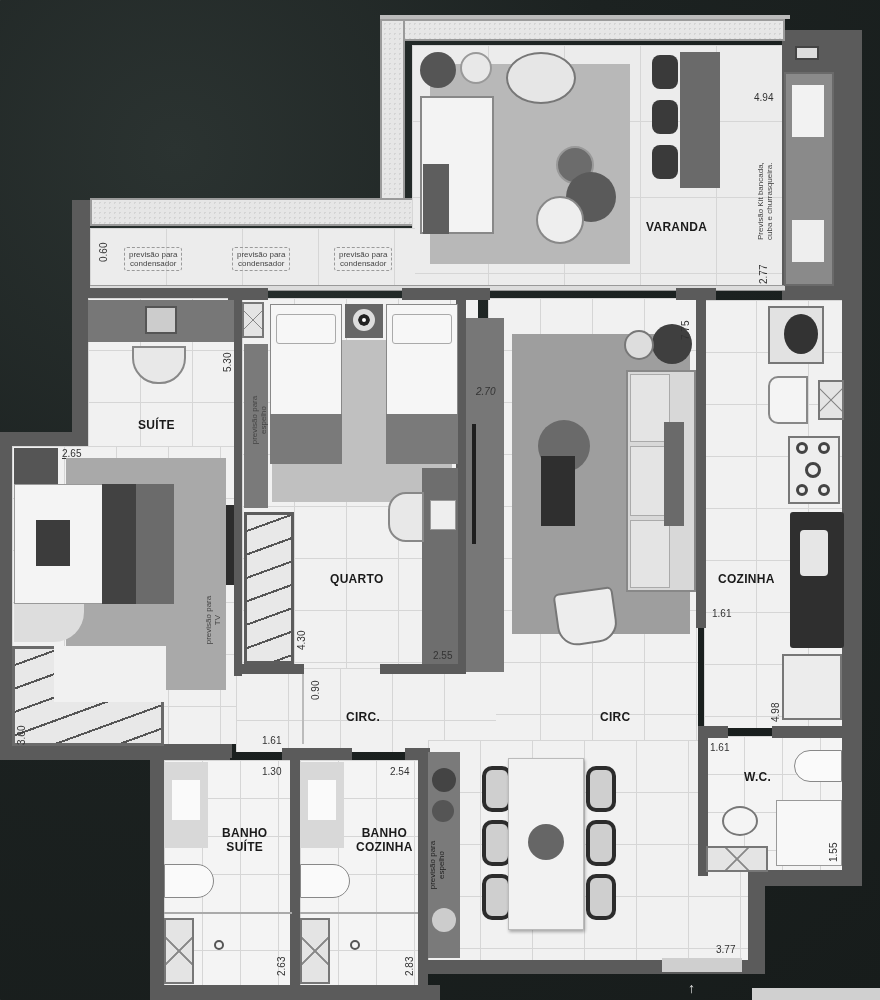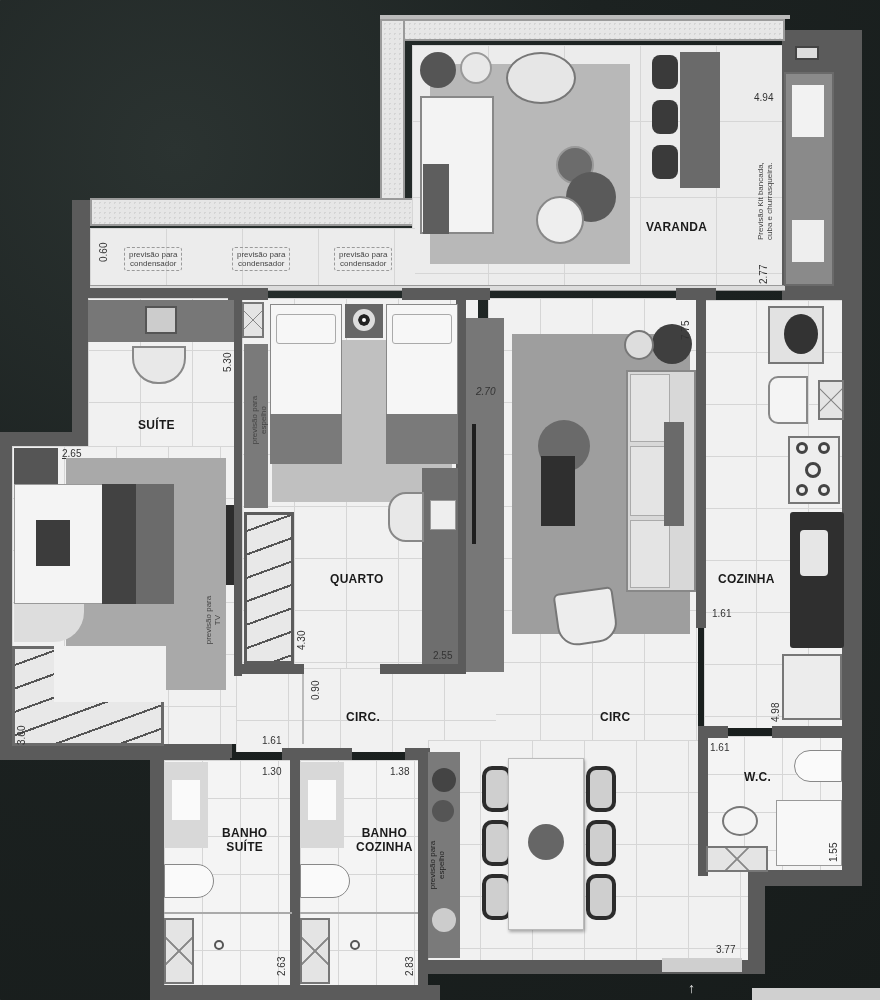--- a/index.html
+++ b/index.html
@@ -270,21 +270,21 @@
   <div class="furn" style="left:300px;top:762px;width:44px;height:86px;background:#d8d8d8;"></div>
   <div class="furn" style="left:308px;top:780px;width:28px;height:40px;background:#fafafa;"></div>
   <div class="furn" style="left:300px;top:864px;width:50px;height:34px;background:#fafafa;border:1px solid #888;border-radius:0 18px 18px 0;"></div>
   <div class="abs" style="left:300px;top:912px;width:118px;height:2px;background:#aaa;"></div>
   <div class="xbox" style="left:300px;top:918px;width:30px;height:66px;"></div>
   <div class="furn" style="left:350px;top:940px;width:10px;height:10px;border-radius:50%;border:2px solid #555;"></div>
   <div class="room-label" style="left:356px;top:826px;">
     <div>BANHO</div>
     <div>COZINHA</div>
   </div>
-  <div class="dim" style="left:390px;top:766px;">1.38</div>
+  <div class="dim" style="left:390px;top:766px;">2.54</div>
   <div class="dim v" style="left:404px;top:976px;">2.83</div>
 
   <div class="furn" style="left:768px;top:306px;width:56px;height:58px;background:#e2e2e2;border:2px solid #777;"></div>
   <div class="furn" style="left:784px;top:314px;width:34px;height:40px;border-radius:50%;background:#333;"></div>
   <div class="furn" style="left:768px;top:376px;width:40px;height:48px;background:#f4f4f4;border:2px solid #888;border-radius:10px 0 0 10px;"></div>
   <div class="xbox" style="left:818px;top:380px;width:26px;height:40px;"></div>
   <div class="furn" style="left:788px;top:436px;width:52px;height:68px;background:#eee;border:2px solid #777;"></div>
   <div class="furn" style="left:796px;top:442px;width:12px;height:12px;border-radius:50%;border:3px solid #444;"></div>
   <div class="furn" style="left:818px;top:442px;width:12px;height:12px;border-radius:50%;border:3px solid #444;"></div>
   <div class="furn" style="left:805px;top:462px;width:16px;height:16px;border-radius:50%;border:3px solid #444;"></div>

